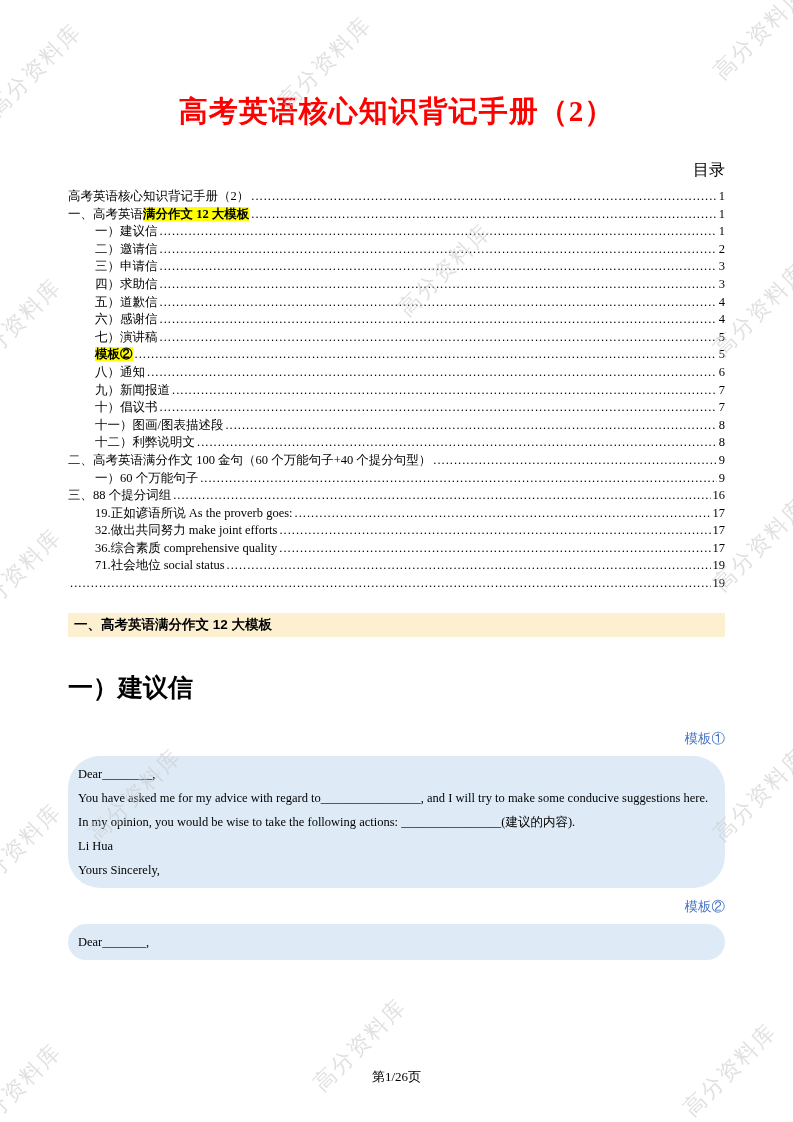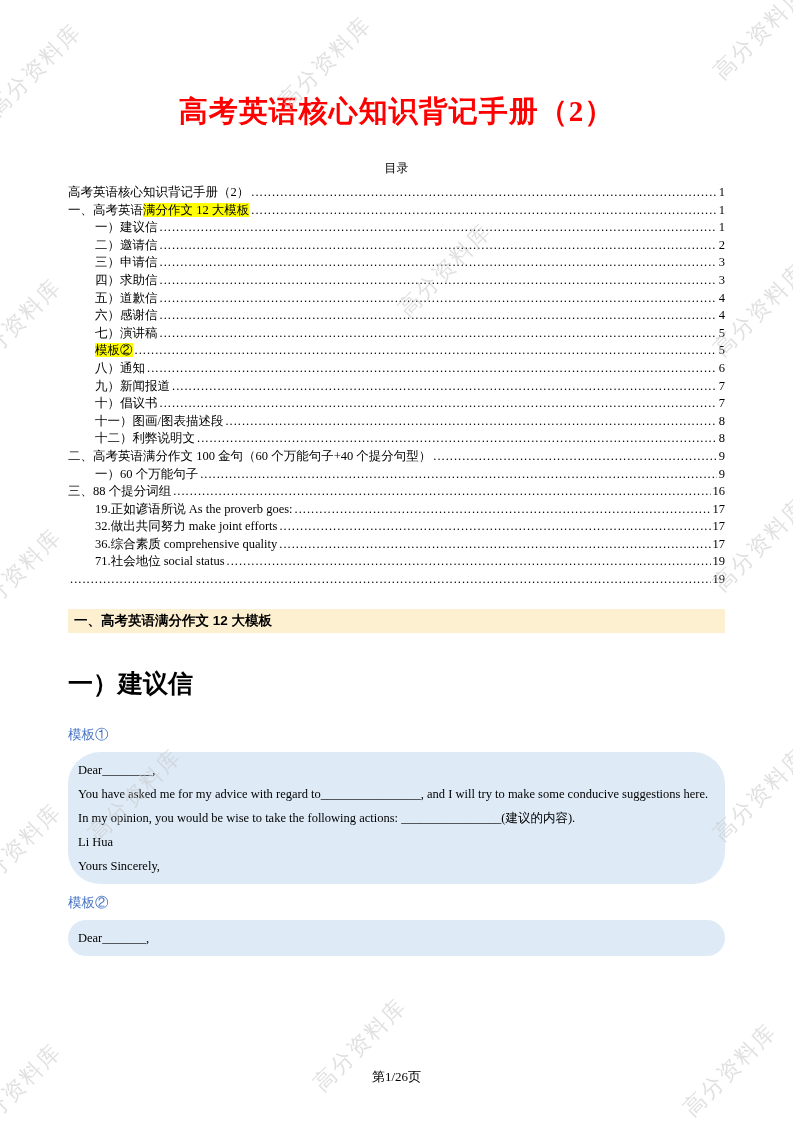--- a/index.html
+++ b/index.html
@@ -31,26 +31,26 @@
 
   .doc-title {
     padding-top: 92px;
     text-align: center;
     color: var(--title-red, #ff0000);
     font-size: 29px;
     font-weight: bold;
     letter-spacing: 1px;
   }
 
-  .toc-heading { margin-top: 28px; text-align: center; font-size: 12px; }
+  .toc-heading { margin-top: 28px; text-align: right; font-size: 16px; }
   .toc-list { margin-top: 7px; }
   .toc-entry { display: flex; align-items: baseline; font-size: 12.5px; line-height: 17.6px; }
   .toc-entry.lvl1 { padding-left: 27px; }
   .toc-text { white-space: nowrap; }
-  .hl { background: var(--hl-yellow, #ffff00); }
+  .hl { background: var(--hl-yellow, #ffff00); font-weight: bold; }
   .toc-dots { flex: 1; overflow: hidden; white-space: nowrap; margin: 0 2px; }
   .toc-dots::after {
     content: "..............................................................................................................................................................................................................";
     letter-spacing: 1px;
   }
   .toc-page { white-space: nowrap; }
 
   .section-band {
     margin-top: 20px;
     background: var(--band-cream, #fdf0d0);
@@ -61,21 +61,21 @@
   }
 
   .sub-heading {
     margin-top: 34px;
     font-size: 25px;
     font-weight: bold;
     font-family: "Liberation Sans", sans-serif;
   }
 
   .template-label {
-    text-align: left;
+    text-align: right;
     color: var(--tpl-blue, #4472c4);
     font-size: 13.5px;
   }
   .template-label.tl-1 { margin-top: 26px; }
   .template-label.tl-2 { margin-top: 10px; }
 
   .letter-box {
     margin-top: 8px;
     background: var(--box-blue, #deebf7);
     padding: 6px 10px;

